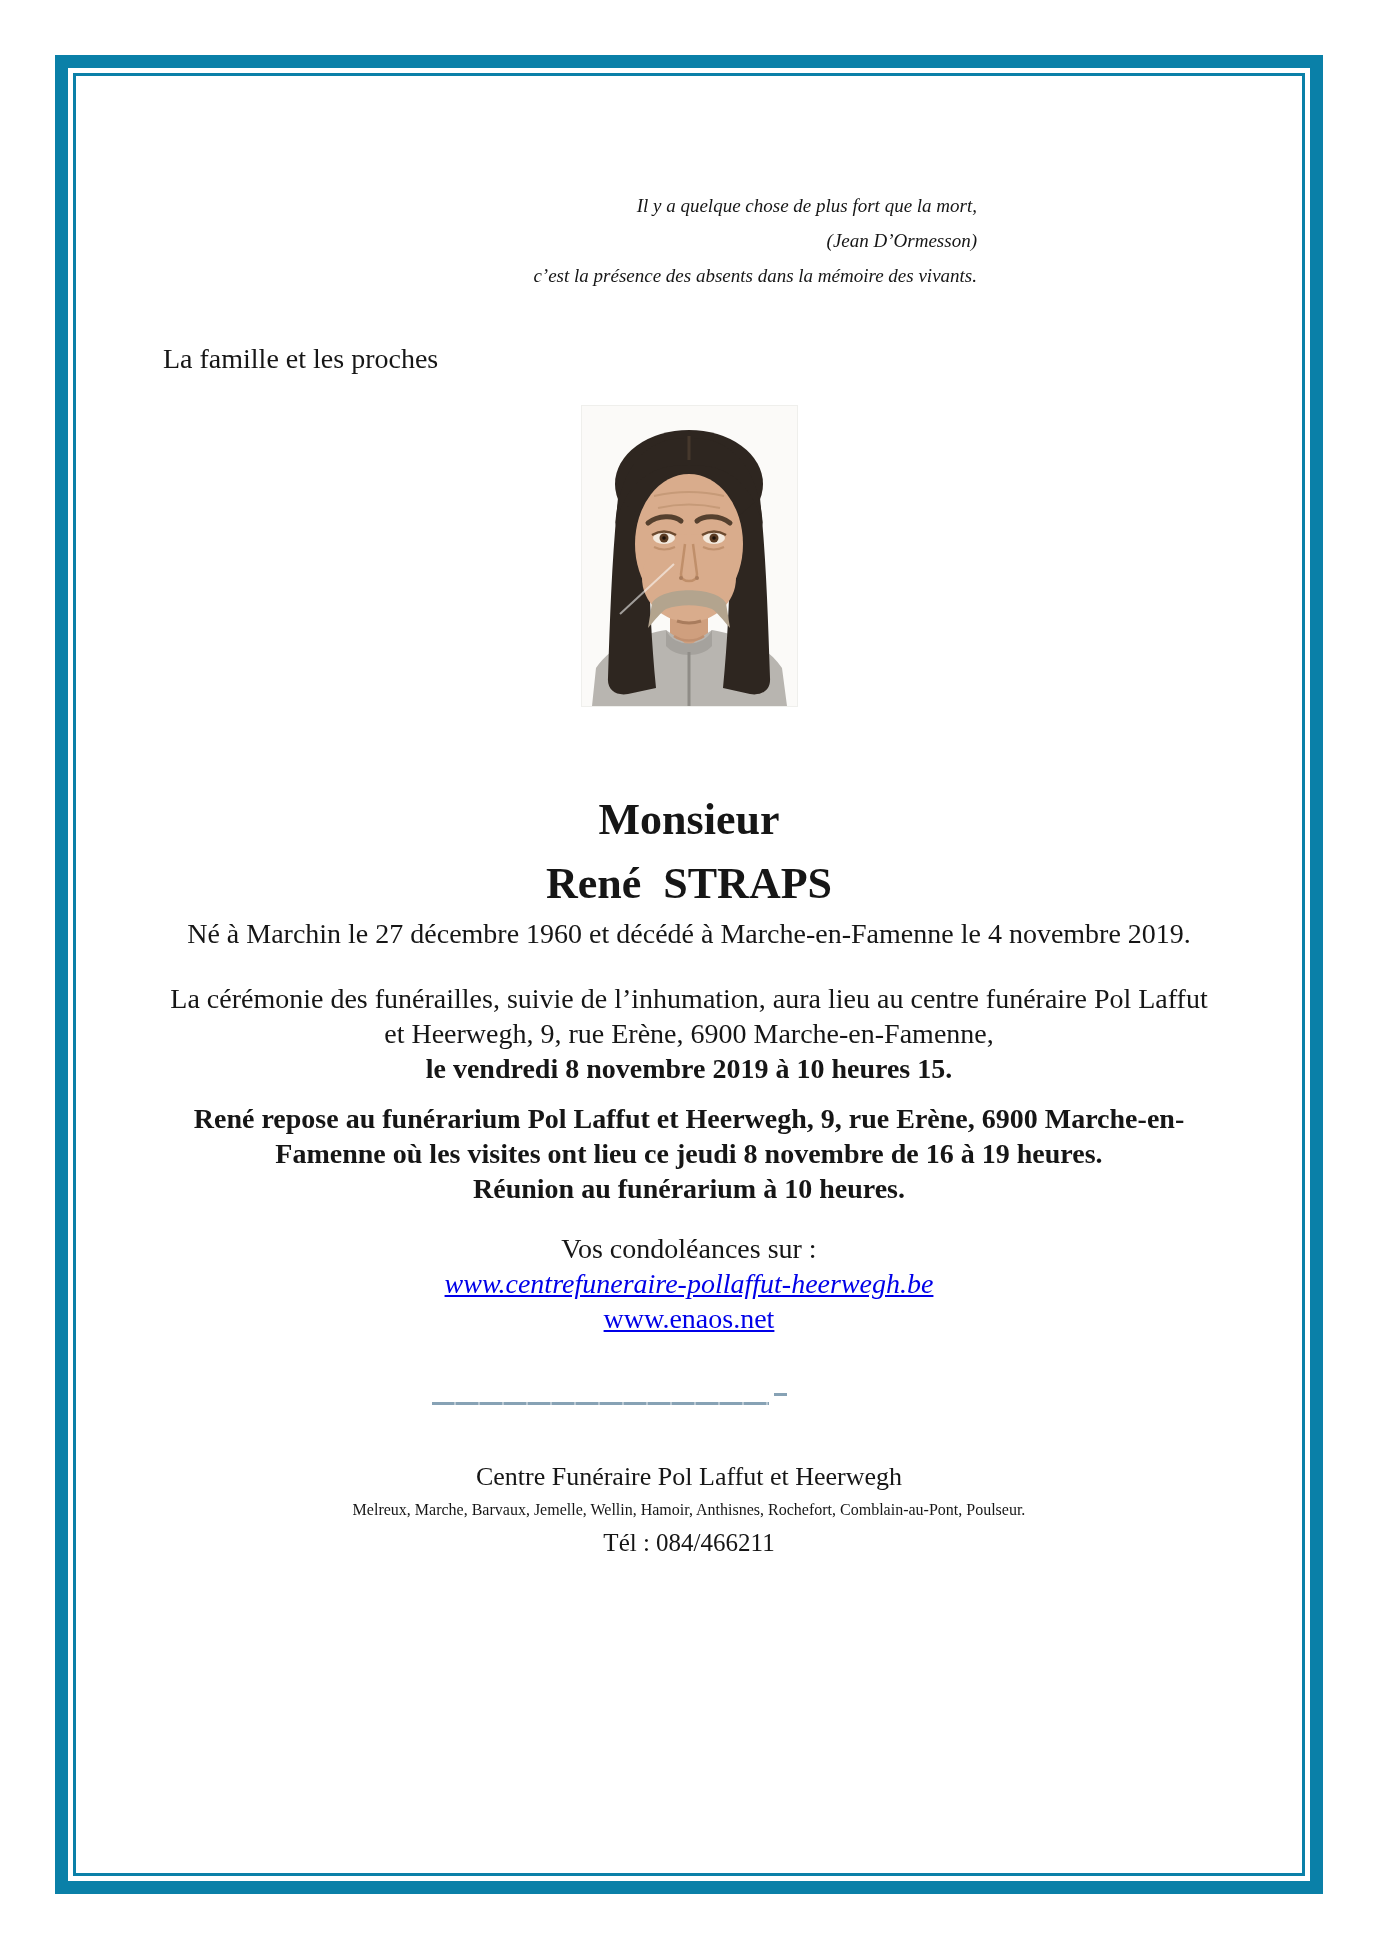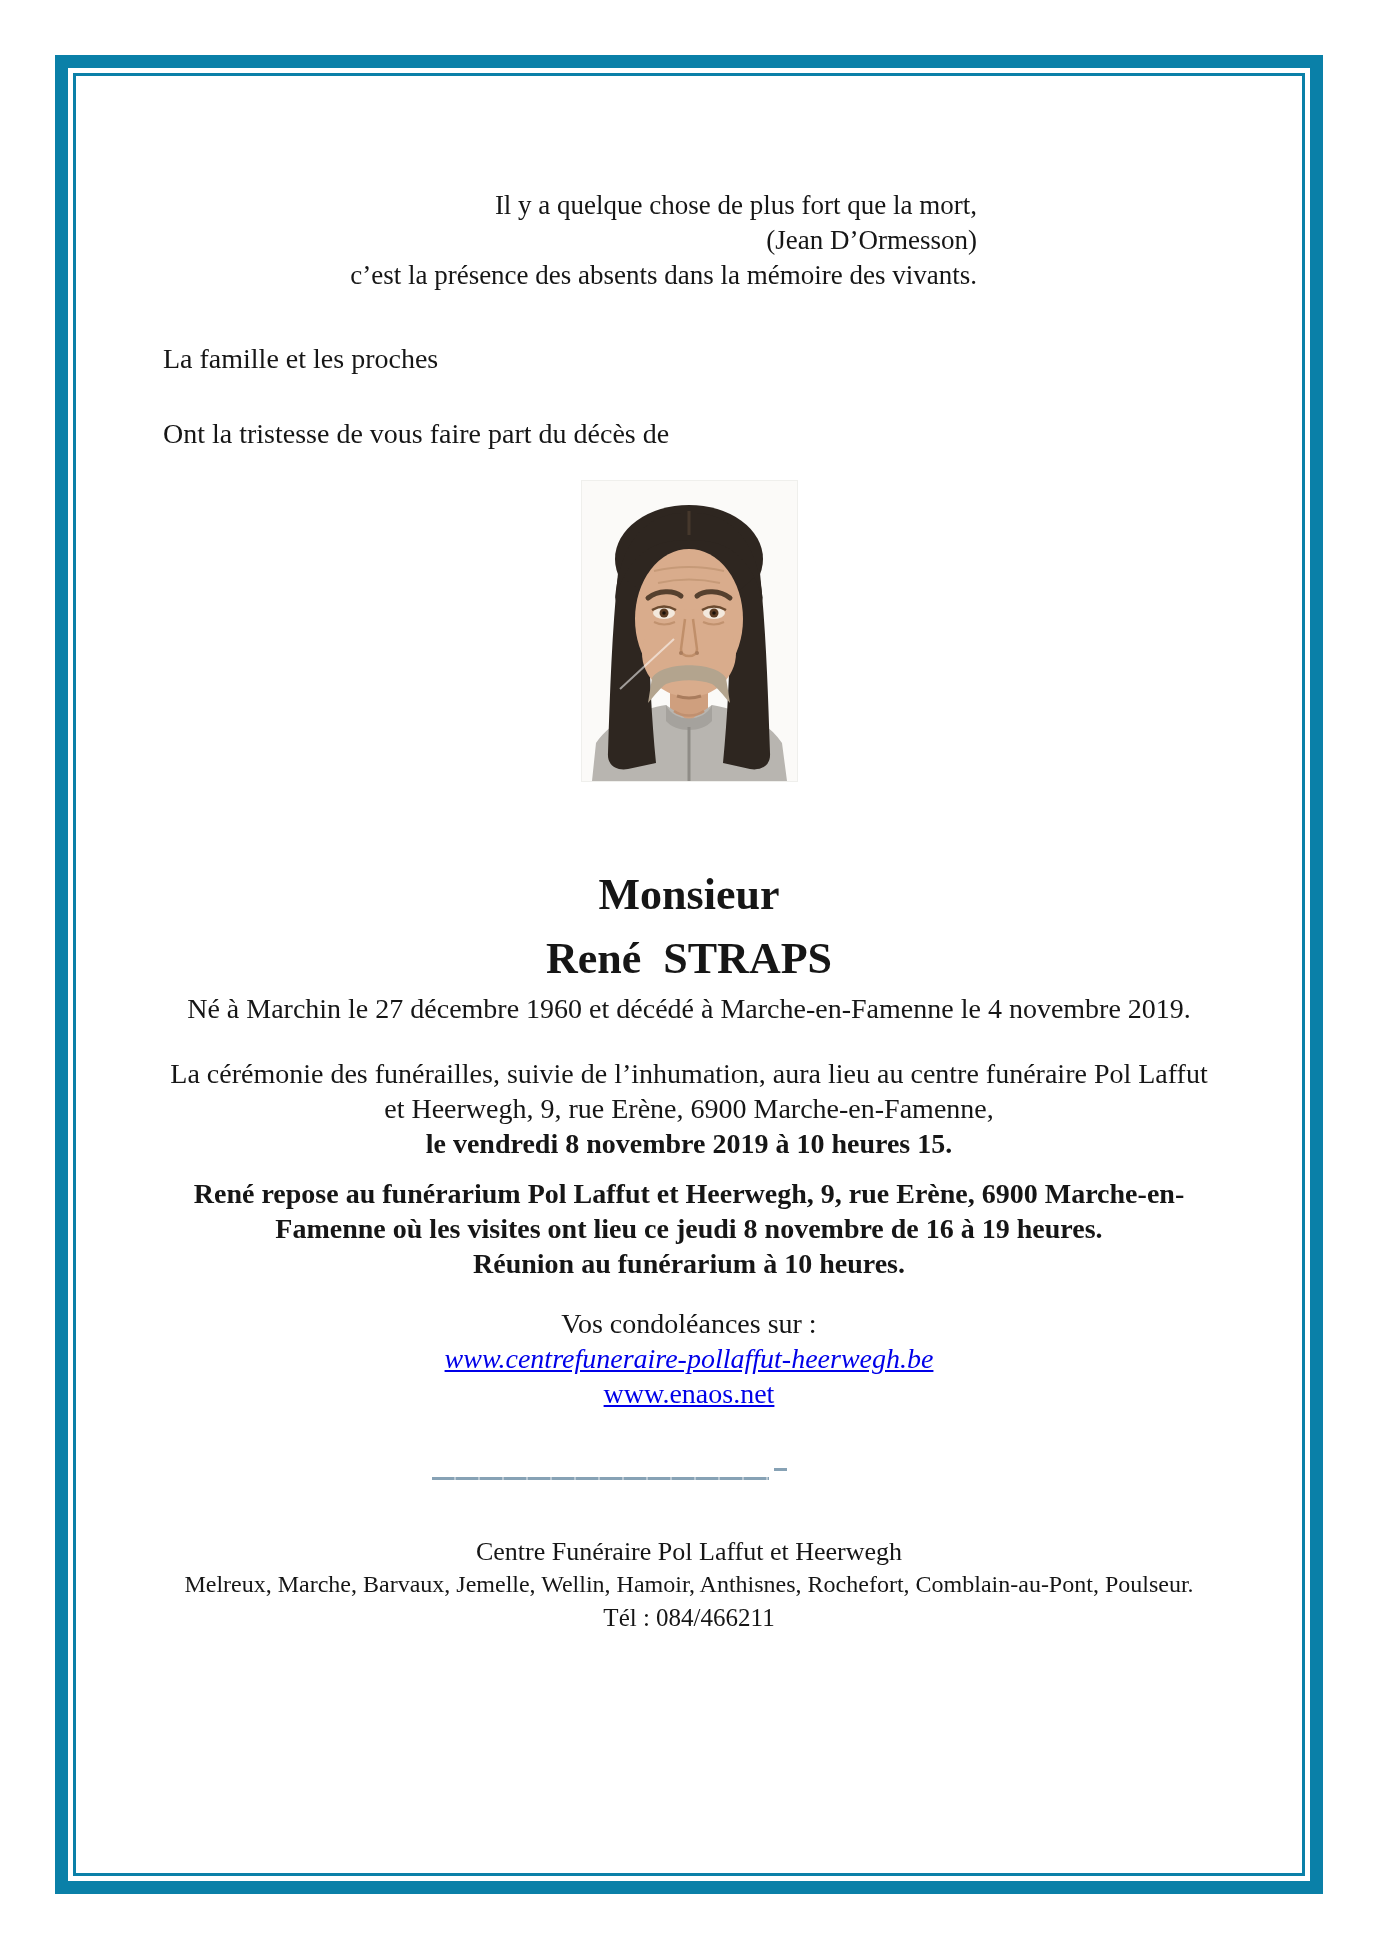--- a/index.html
+++ b/index.html
@@ -15,21 +15,22 @@
   .frame-outer{position:absolute;inset:55px;border:13px solid #0a80a8;pointer-events:none;}
   .frame-inner{position:absolute;inset:73px;border:3px solid #0a80a8;pointer-events:none;}
 
   .content{position:absolute;left:76px;top:76px;right:76px;bottom:76px;text-align:center;}
   .content p{margin:0;}
 
   .quote{
     margin-top:112px;
     text-align:right;
     padding-right:325px;
-    font-size:27px;
+    font-style:italic;
+    font-size:19px;
     line-height:35px;
   }
 
   .intro{
     margin-top:48px;
     text-align:left;
     padding-left:87px;
     font-size:28px;
     line-height:35px;
   }
@@ -69,41 +70,40 @@
     margin:66px 0 0 356px;
     background:repeating-linear-gradient(90deg,#87a2b5 0 22px,#b9c8d3 22px 24px);
   }
   .divider .dash{
     position:absolute;right:-18px;top:-9px;
     width:13px;height:3px;background:#87a2b5;
   }
 
   .footer{margin-top:55px;line-height:33px;}
   .footer .company{font-size:26px;margin-top:48px;}
-  .footer .locations{font-size:24px;}
+  .footer .locations{font-size:16px;}
   .footer .phone{font-size:25px;}
 </style>
 </head>
 <body>
 
 <div class="page">
   <div class="frame-outer"></div>
   <div class="frame-inner"></div>
 
   <div class="content">
 
     <div class="quote">
       <div>Il y a quelque chose de plus fort que la mort,</div>
       <div>(Jean D’Ormesson)</div>
       <div>c’est la présence des absents dans la mémoire des vivants.</div>
     </div>
 
     <div class="intro">
       <p class="line1">La famille et les proches</p>
-      <p class="line2">Ont la tristesse de vous faire part du décès de</p>
     </div>
 
     <div class="photo-wrap">
       <div class="photo">
         <svg width="215" height="300" viewBox="0 0 215 300" xmlns="http://www.w3.org/2000/svg">
           <rect x="0" y="0" width="215" height="300" fill="#fbfaf8"></rect>
 
           <ellipse cx="107" cy="78" rx="74" ry="54" fill="#2e2620"></ellipse>
 
           <path d="M88 205 L88 234 C96 246 118 246 126 234 L126 205 Z" fill="#cf9f7e"></path>

